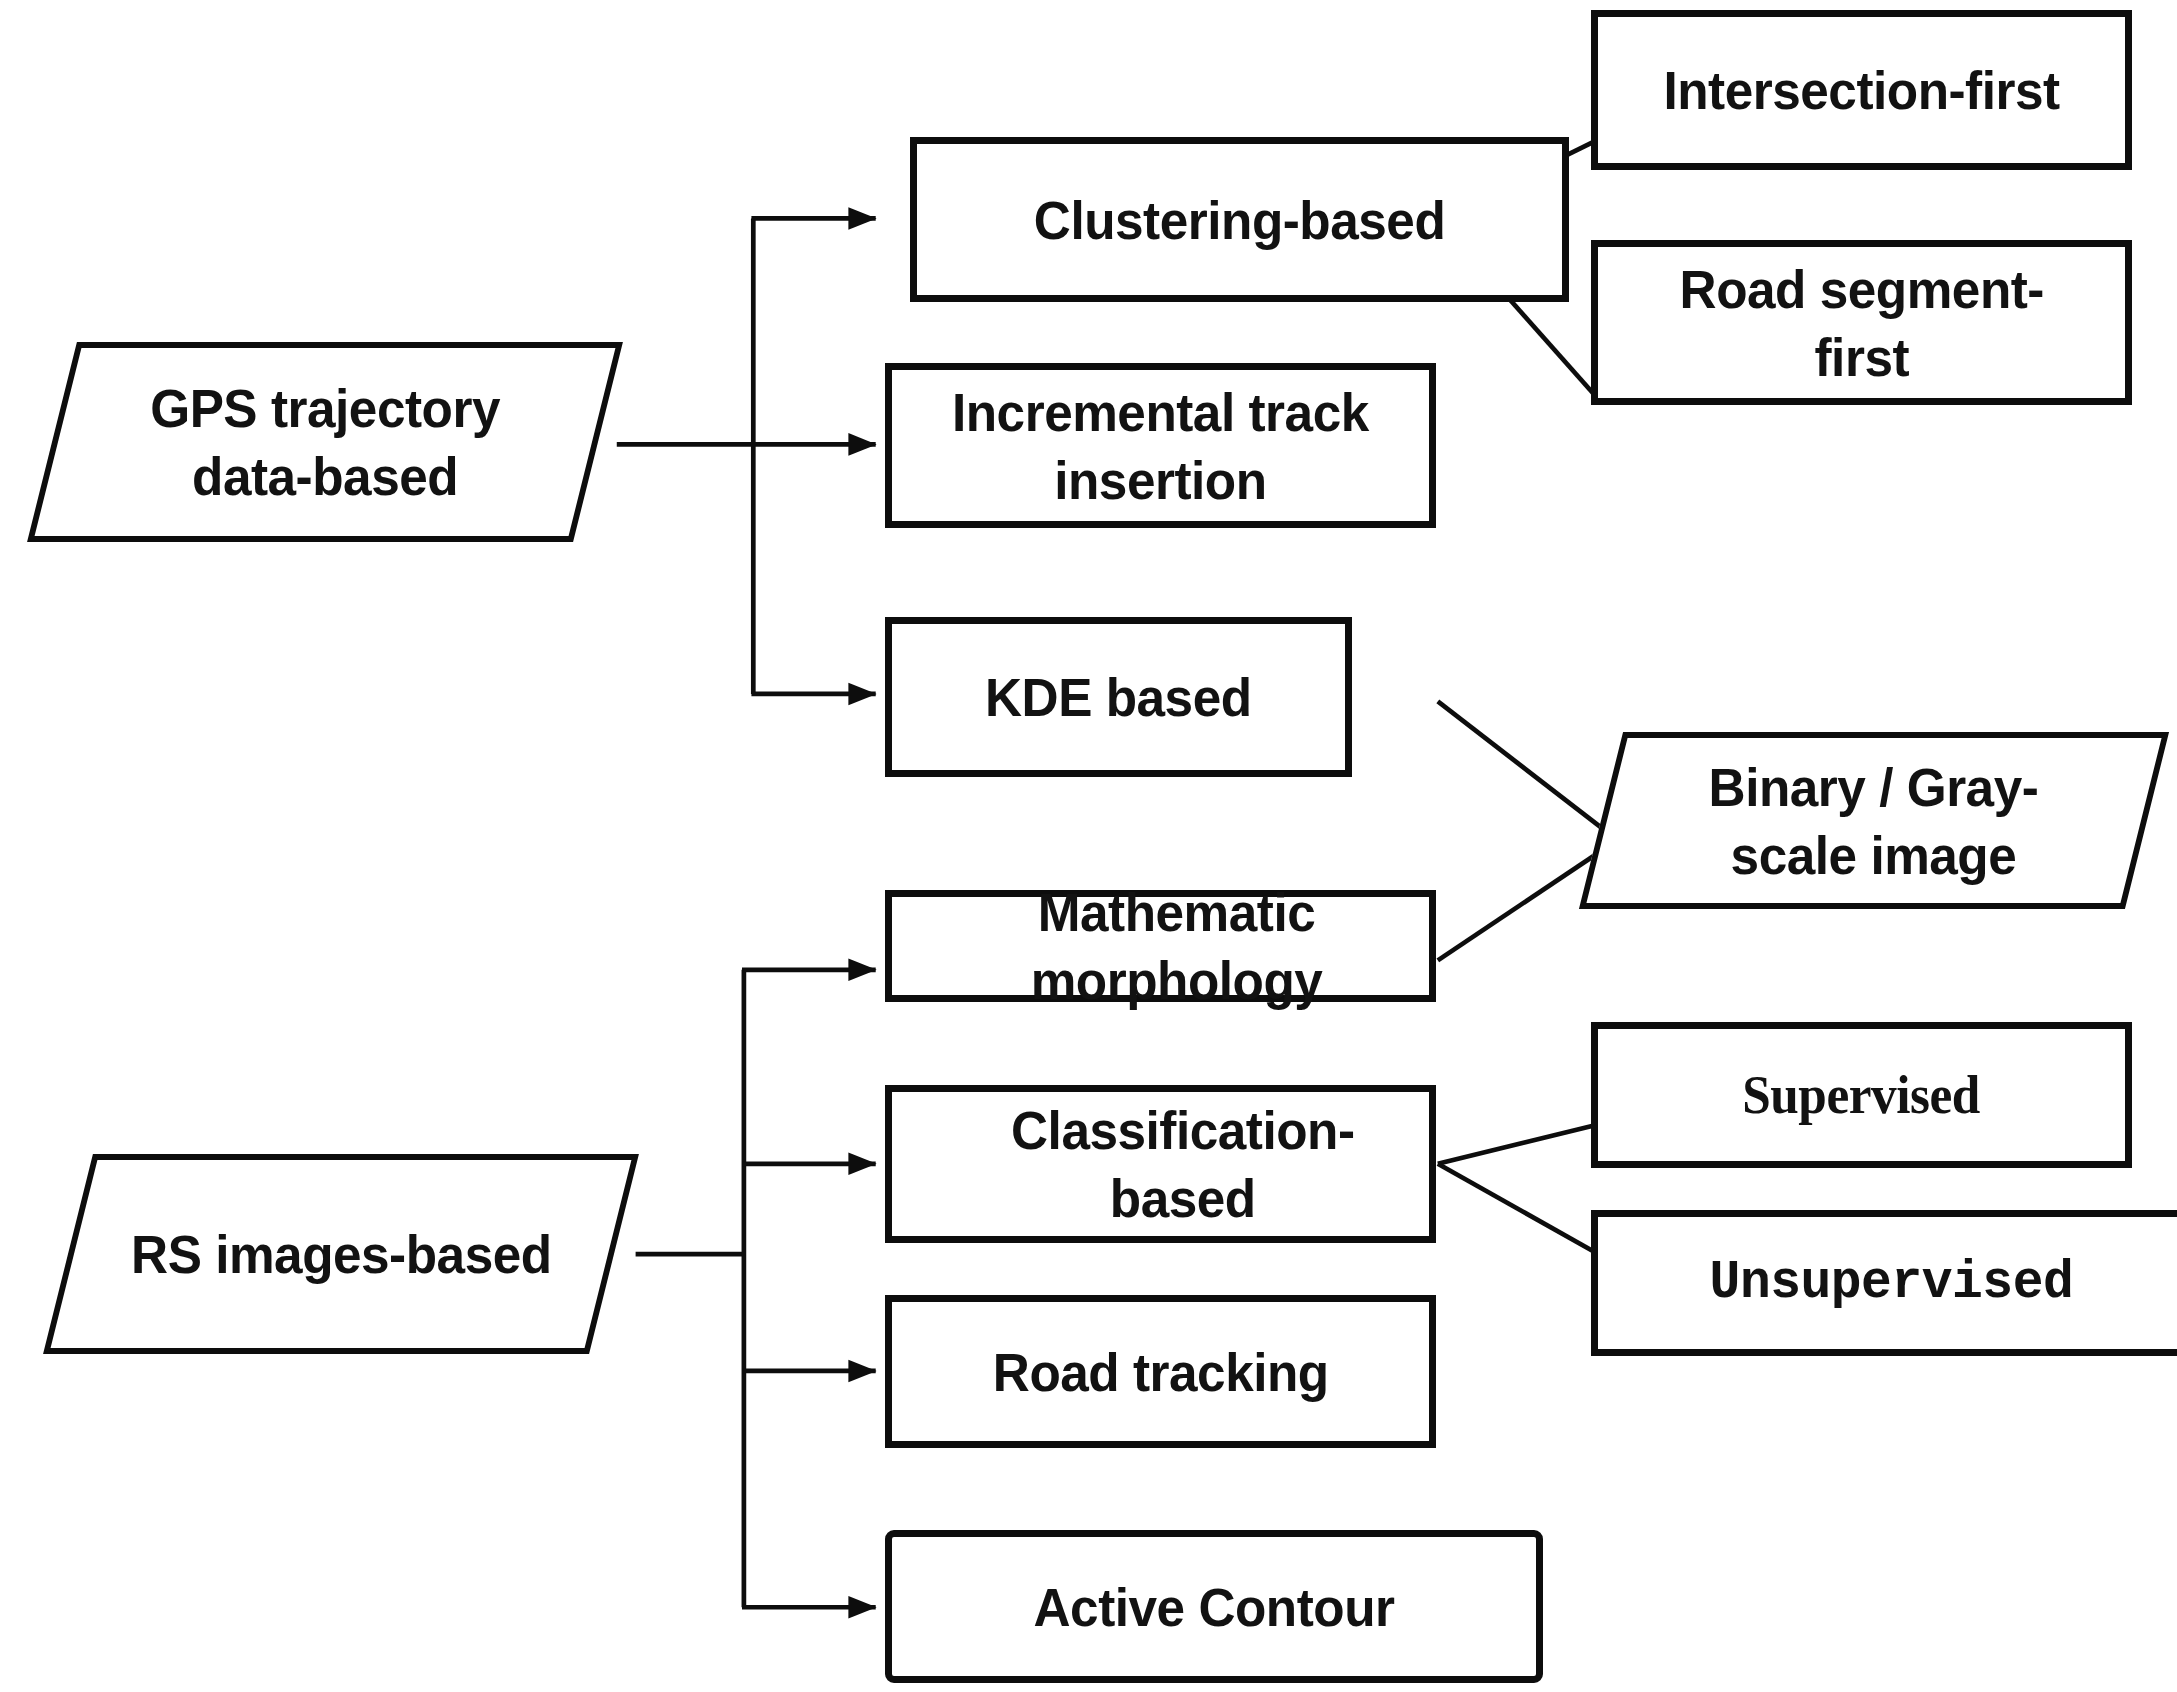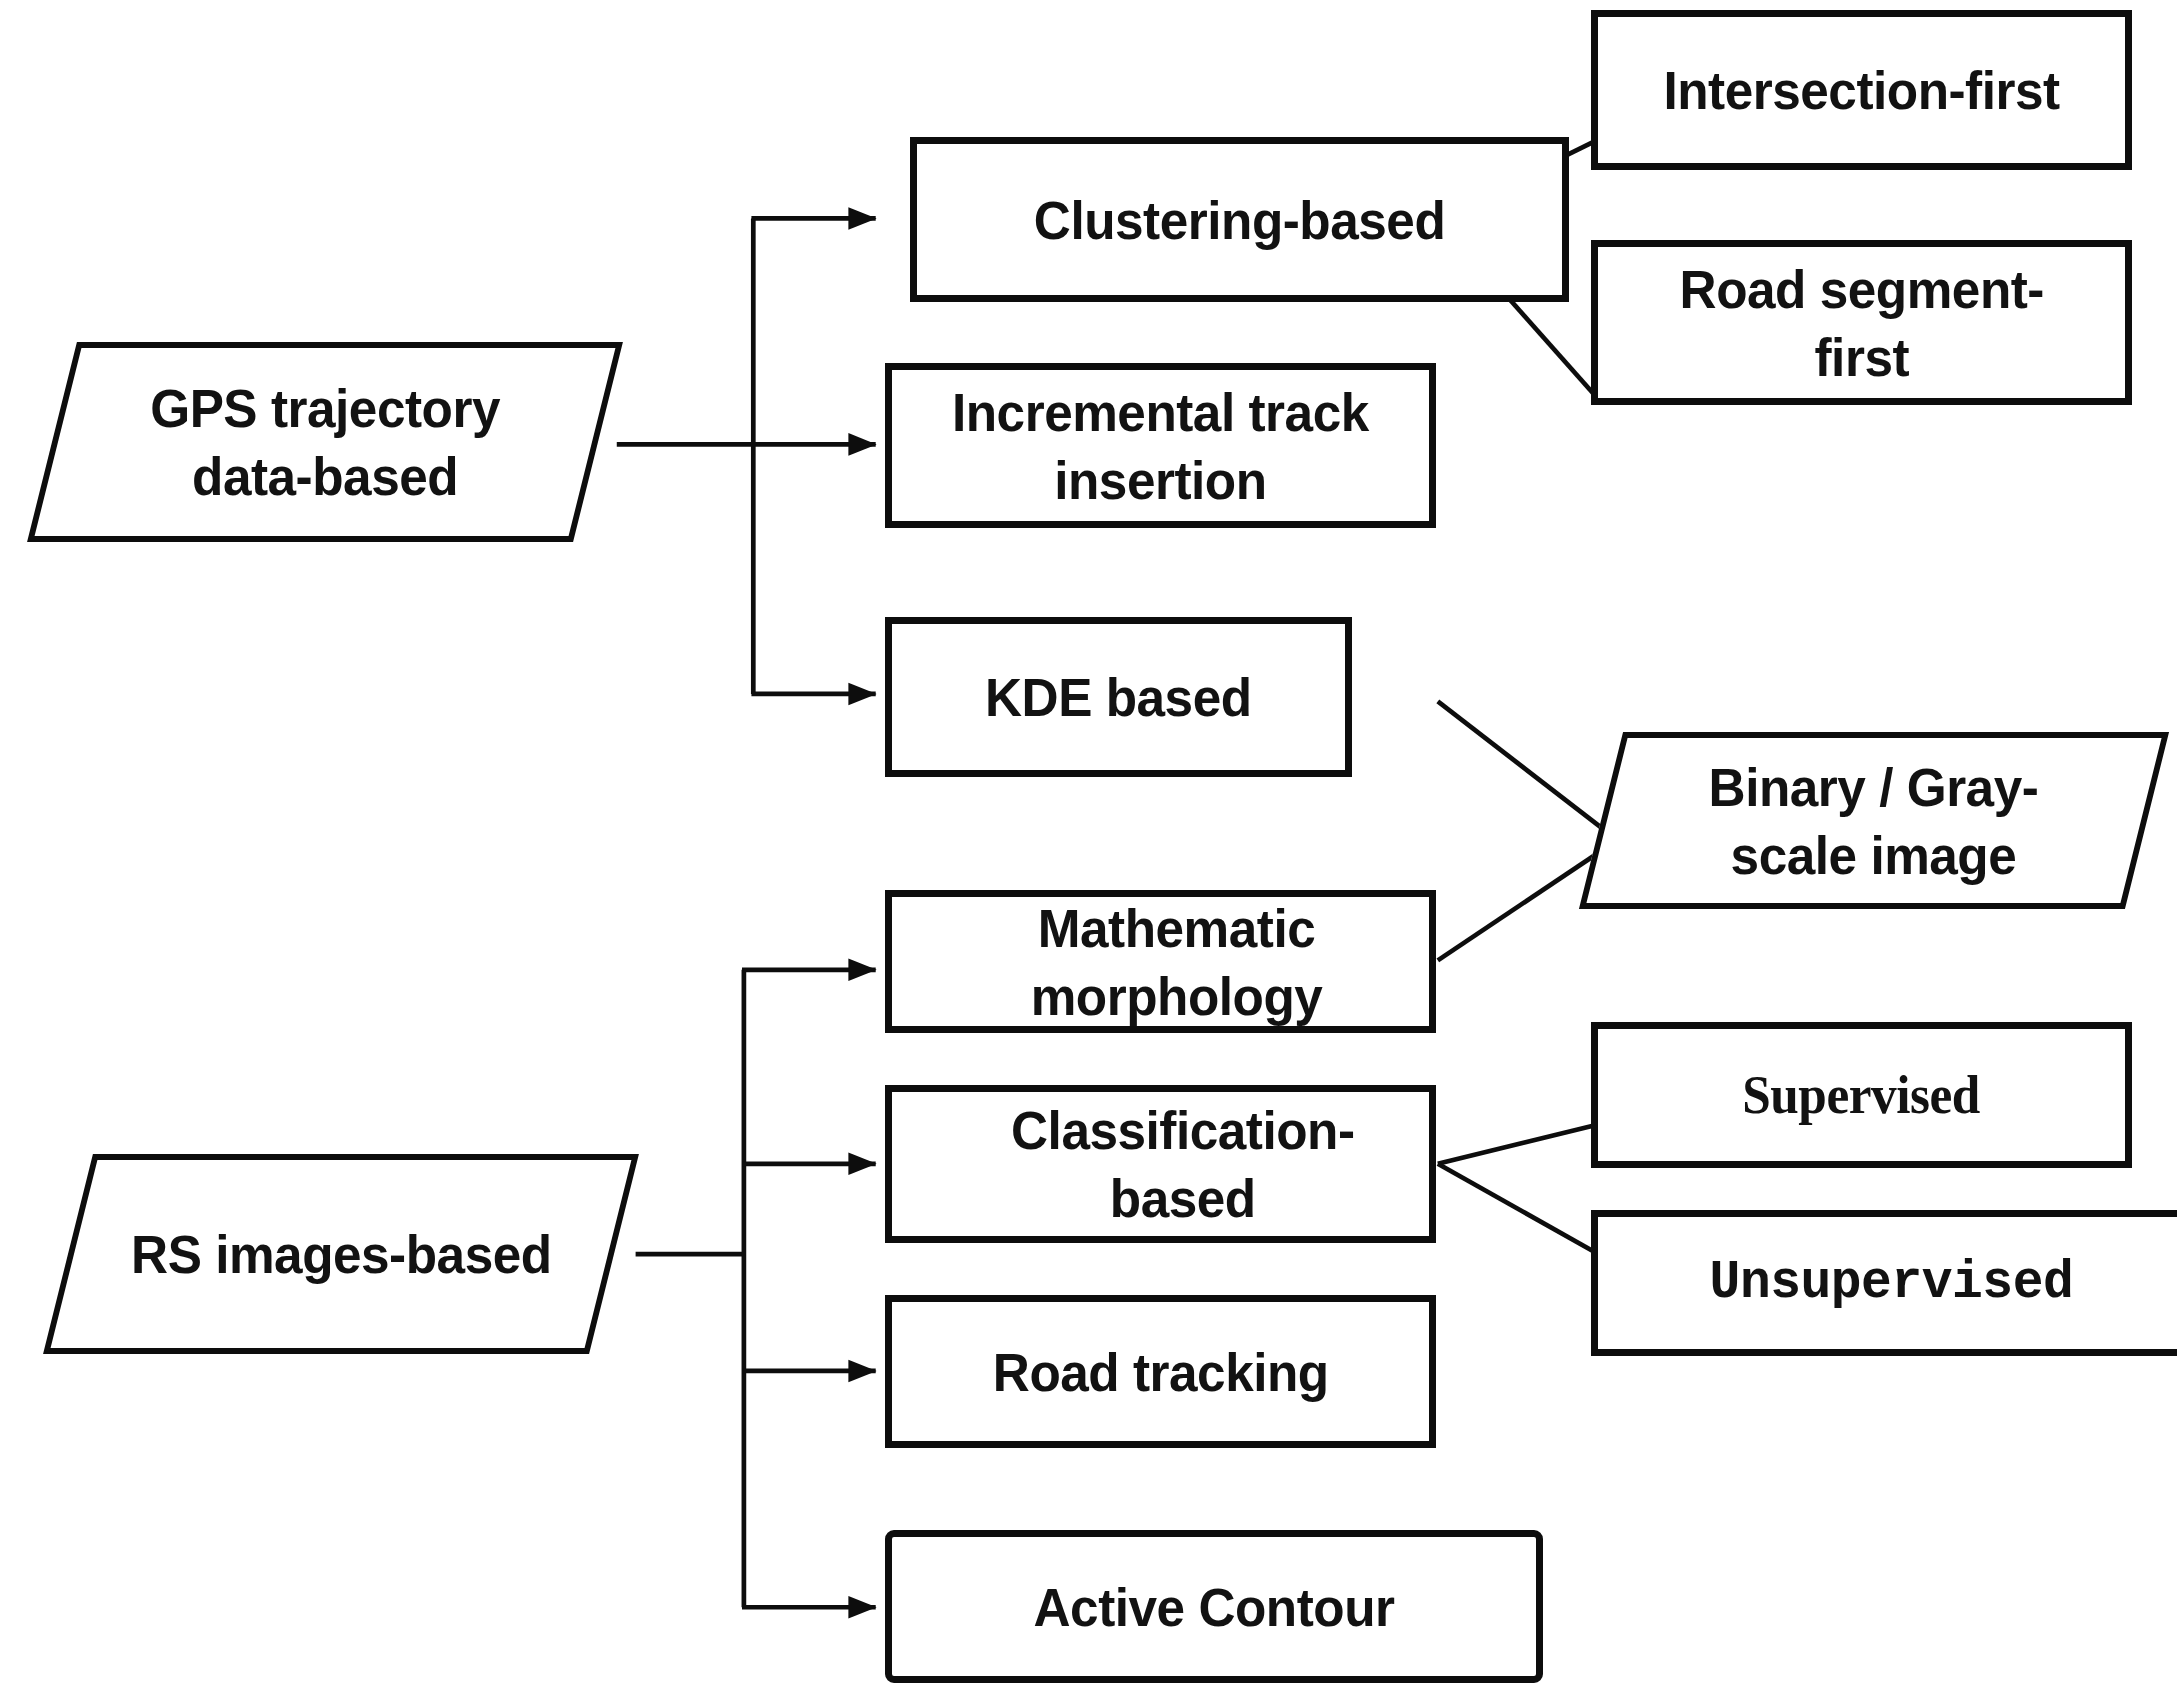--- a/index.html
+++ b/index.html
@@ -29,21 +29,21 @@
   .para .label{transform:skewX(14deg) scaleX(0.95);}
 
   
   .n-gps{left:52px;top:342px;width:546px;height:200px;}
   .n-rs {left:68px;top:1154px;width:546px;height:200px;}
 
   
   .n-clustering    {left:910px;top:137px; width:659px;height:165px;}
   .n-incremental   {left:885px;top:363px; width:551px;height:165px;}
   .n-kde           {left:885px;top:617px; width:467px;height:160px;}
-  .n-morphology    {left:885px;top:890px; width:551px;height:143px;padding-left:32px;}
+  .n-morphology    {left:885px;top:890px; width:551px;height:112px;padding-left:32px;}
   .n-classification{left:885px;top:1085px;width:551px;height:158px;padding-left:44px;}
   .n-roadtracking  {left:885px;top:1295px;width:551px;height:153px;}
   .n-activecontour {left:885px;top:1530px;width:658px;height:153px;border-radius:9px;}
 
   
   .n-intersection {left:1591px;top:10px;  width:541px;height:160px;}
   .n-roadsegment  {left:1591px;top:240px; width:541px;height:165px;}
   .n-binary       {left:1601px;top:732px; width:546px;height:177px;}
   .n-supervised   {left:1591px;top:1022px;width:541px;height:146px;font-family:Liberation Serif, serif;}
   .n-unsupervised {left:1591px;top:1210px;width:600px;height:146px;font-family:Liberation Mono, monospace;}

